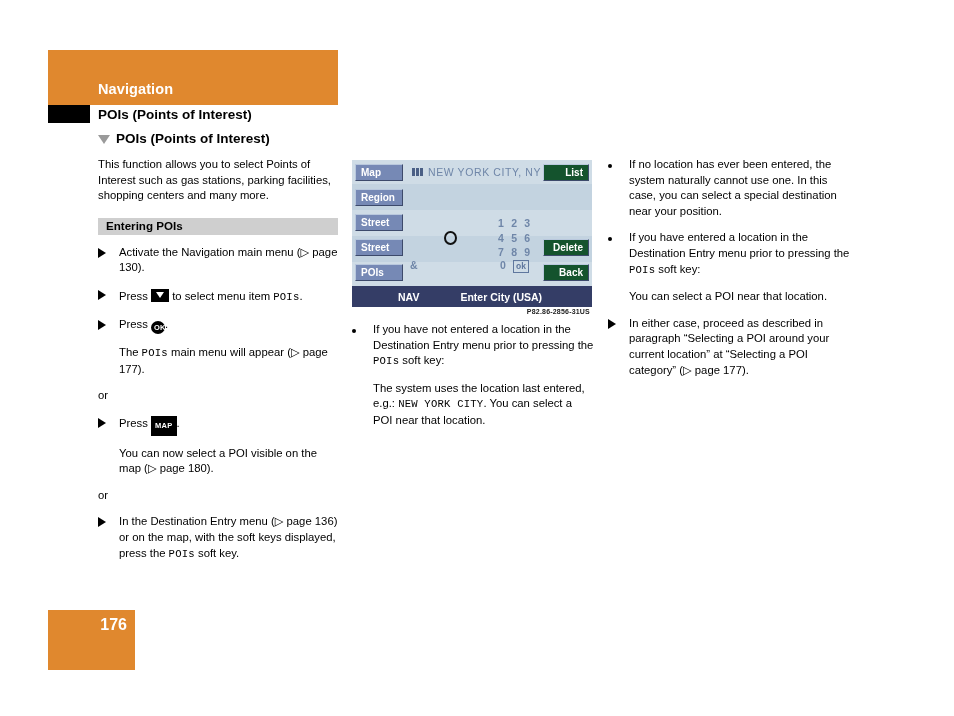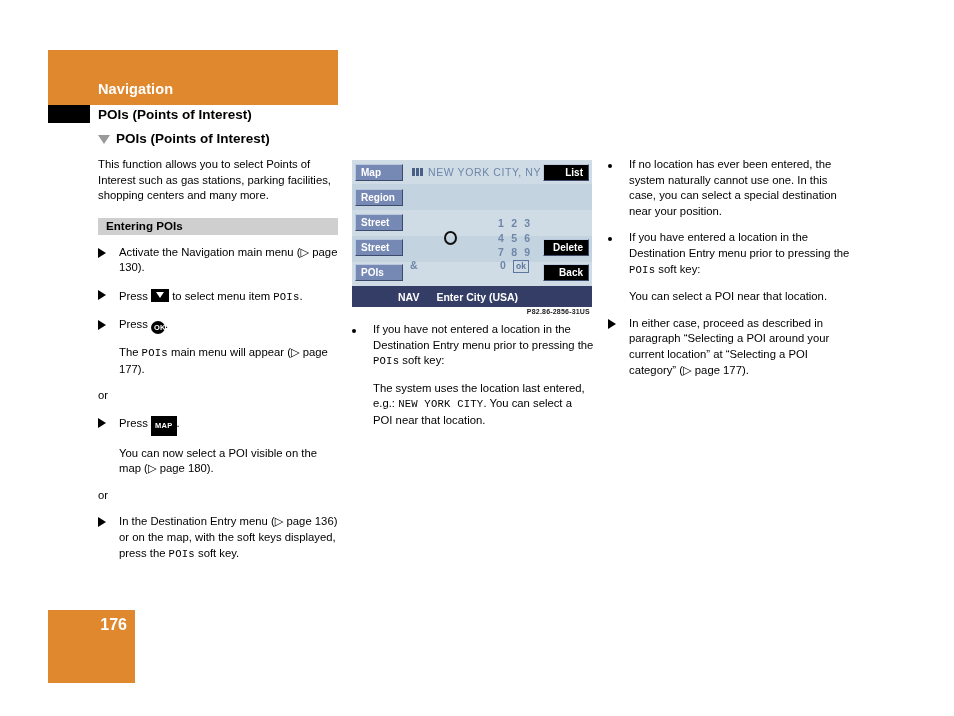--- a/index.html
+++ b/index.html
@@ -117,21 +117,21 @@
   .sk {
     position: absolute; left: 3px; width: 48px; height: 17px;
     background: #7689b5; color: #fff;
     font-size: 10px; font-weight: bold;
     display: flex; align-items: center; padding-left: 5px;
     border-top: 1px solid #b9c8dd; border-left: 1px solid #b9c8dd;
     border-bottom: 1px solid #3d4a6b; border-right: 1px solid #3d4a6b;
   }
   .sk-r {
     position: absolute; right: 3px; width: 46px; height: 17px;
-    background: #000000; color: #fff;
+    background: #14532d; color: #fff;
     font-size: 10px; font-weight: bold;
     display: flex; align-items: center; justify-content: flex-end;
     padding-right: 5px;
     border-top: 1px solid #b9c8dd; border-left: 1px solid #b9c8dd;
     border-bottom: 1px solid #3d4a6b; border-right: 1px solid #3d4a6b;
   }
   .city-line {
     position: absolute; left: 60px; top: 6px;
     font-size: 10.5px; color: #6f86a8; letter-spacing: .6px;
     display: flex; align-items: center; gap: 5px;
@@ -173,32 +173,32 @@
     position: absolute; left: 148px; top: 99px;
     color: #6f86a8; font-size: 10.5px; font-weight: bold;
   }
   .navbar {
     position: absolute; left: 0; bottom: 0; width: 240px; height: 21px;
     background: #343d66; color: #fff;
     display: flex; align-items: center;
     font-size: 10.5px; font-weight: bold; padding-left: 38px;
   }
   .navbar-tag { margin-left: 8px; }
-  .navbar-title { margin-left: 17px; }
+  .navbar-title { margin-left: 41px; }
   .shot-caption {
     position: absolute; left: 352px; top: 308px; width: 240px;
     text-align: right; font-size: 7px; font-weight: bold; color: #222;
     font-family: "Liberation Sans", sans-serif; letter-spacing: .2px;
     padding-right: 2px;
   }
 
   
   .pagebox {
     position: absolute; left: 48px; top: 610px;
-    width: 87px; height: 73px; background: #e0882e;
+    width: 87px; height: 60px; background: #e0882e;
   }
   .pagenum {
     position: absolute; right: 8px; top: 6px;
     color: #fff; font-size: 16px; font-weight: bold;
   }
 </style>
 </head>
 <body>
 
 <div class="page">

